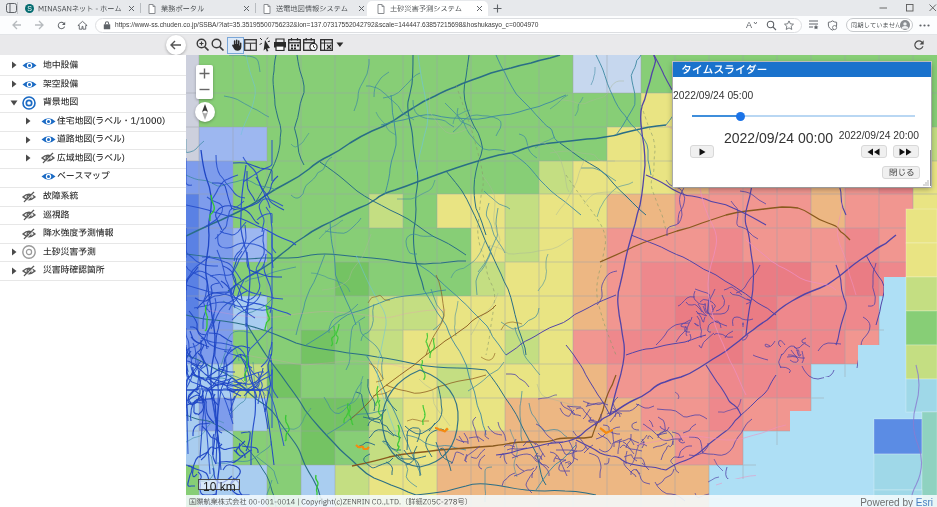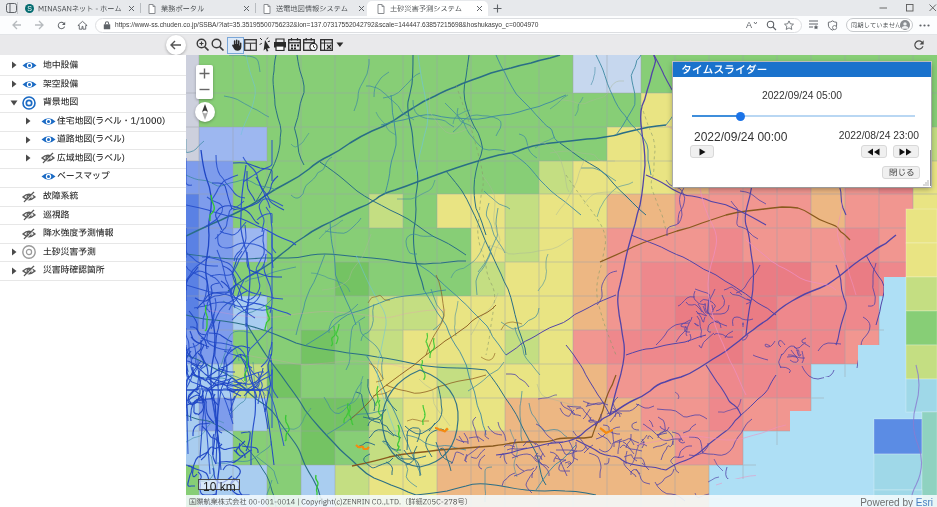--- a/index.html
+++ b/index.html
@@ -1215,26 +1215,26 @@
     <div class="abs" style="left:186px;top:495px;width:751px;height:12px;background:rgba(244,250,253,0.88)"></div>
     <svg style="position:absolute;left:189px;top:497.8px;overflow:visible" width="283" height="9">
       <path d="M1 6.9H0.6V0.6H6.6V6.9H6.2V6.4H1ZM1 1V6H6.2V1ZM5.7 5.2H1.5V4.8H3.3V3.5H1.8V3.2H3.3V2.1H1.6V1.7H5.6V2.1H3.8V3.2H5.4V3.5H3.8V4.8H5.7ZM4.9 4.7Q4.7 4.3 4.3 3.9L4.6 3.7Q5 4.1 5.2 4.5Z M9.4 2.2Q9.7 1.8 10 1.3Q10.3 0.8 10.5 0.2L10.8 0.3Q10.8 0.5 10.7 0.8H11.7V1.1Q11.6 2 11.1 2.8Q10.6 3.5 9.9 4.1L9.6 3.7Q10.1 3.3 10.4 2.9Q10.2 2.7 9.9 2.4L10.2 2.1Q10.4 2.4 10.7 2.6Q10.8 2.5 10.9 2.3Q10.6 2 10.4 1.7L10.6 1.5Q10.8 1.6 11.1 1.9Q11.2 1.5 11.3 1.2H10.5Q10.2 1.9 9.6 2.5ZM14 4.1Q13.1 3.4 12.5 2.5Q12 1.5 11.8 0.4L12.2 0.3Q12.4 1.4 12.9 2.2Q13.3 1.7 13.6 1.2H12.5V0.8H14V1.2Q13.9 1.5 13.6 1.9Q13.4 2.3 13.1 2.6Q13.5 3.2 14.2 3.7ZM8.8 5.6H8.5L8.4 5.1H8.7Q9 5.1 9.1 5Q9.2 4.8 9.2 4.5Q9.2 3.7 8.4 2.9Q8.7 2.4 8.9 1.8Q9.1 1.3 9.2 1H8.2V6.9H7.8V0.6H9.6V0.9Q9.6 1.3 9.3 1.9Q9.1 2.4 8.9 2.9Q9.2 3.2 9.4 3.6Q9.6 4.1 9.6 4.5Q9.6 5.1 9.4 5.3Q9.2 5.6 8.8 5.6ZM13 3.7H10.8V3.3H13ZM13.9 4.7H12V6.3Q12 6.6 11.9 6.7Q11.8 6.8 11.5 6.8H10.7L10.6 6.4H11.6V4.7H9.8V4.3H13.9ZM12.9 5.1Q13.6 5.7 14.1 6.4L13.8 6.7Q13.3 6 12.6 5.4ZM10.9 5.4Q10.6 5.7 10.3 6.1Q9.9 6.4 9.6 6.7L9.3 6.4Q9.6 6.1 10 5.8Q10.3 5.4 10.6 5.1Z M17.8 3.4Q17.7 3.4 17.4 3.5V6.3Q17.4 6.6 17.3 6.7Q17.2 6.8 16.9 6.8H16.2L16.1 6.4H16.9V3.5Q16.2 3.7 15.5 3.7Q15.5 4.8 15.4 5.6Q15.3 6.3 15 6.9L14.7 6.6Q14.9 6.1 15 5.4Q15.1 4.7 15.1 3.7L14.7 3.8L14.6 3.4Q15 3.3 15.1 3.3Q15.1 3.1 15.1 2.6V1H15.9Q16 0.7 16.1 0.3L16.6 0.3Q16.5 0.7 16.3 1H17.4V3.1L17.8 3ZM19.6 1.4H21.2V1.8H17.7V1.4H19.1V0.3H19.6ZM16.9 3.1V1.4H15.5V2.6Q15.5 3.1 15.5 3.3Q16.2 3.2 16.9 3.1ZM16.1 1.6Q16.2 1.9 16.4 2.1Q16.6 2.4 16.7 2.7L16.3 2.9Q16.2 2.6 16.1 2.4Q15.9 2.1 15.8 1.8ZM20.9 4.8 21.3 4.9V6.4Q21.3 6.6 21.2 6.7Q21.1 6.8 20.8 6.8H20.5Q20.2 6.8 20 6.7Q19.9 6.5 19.9 6.2V2.9H18.8V3.4Q18.8 4.7 18.5 5.5Q18.3 6.3 17.8 6.9L17.5 6.6Q18 6.1 18.1 5.3Q18.3 4.6 18.3 3.4V2.5H20.3V6.1Q20.3 6.3 20.4 6.3Q20.4 6.4 20.6 6.4H20.9ZM16 4H16.4V5.7H16Z M28.5 1.4V1.8H21.9V1.4H24.2V0.3H24.7V1.4H25.6V0.3H26V1.4H26.7Q27.1 0.9 27.4 0.4L27.8 0.5Q27.5 1 27.2 1.4ZM23.2 1.4Q22.9 0.9 22.6 0.5L23 0.4Q23.2 0.6 23.6 1.2ZM25.6 4.9Q25.9 5.3 26.6 5.7Q27.3 6 28.5 6.3L28.4 6.7Q27 6.3 26.3 6Q25.6 5.6 25.4 5.1H25.4V6.9H24.9V5.1H24.9Q24.7 5.6 24 6Q23.3 6.3 22.1 6.7L21.9 6.3Q23 6 23.7 5.7Q24.4 5.3 24.7 4.9H22V4.6H24.9V4H22.5V3.6H24.9V3H22.2V2.6H23.9Q23.7 2.4 23.4 2L23.8 1.9Q23.9 2 24.3 2.4L24 2.6H26Q26.3 2.3 26.5 1.9L26.9 2Q26.7 2.4 26.5 2.6H28.2V3H25.4V3.6H27.9V4H25.4V4.6H28.4V4.9Z M31.7 4.2 31.4 4.4 30.7 3.2Q30.7 3.2 30.7 3.2Q30.7 3.2 30.7 3.2V6.9H30.3V3H30.2Q30.1 4.2 29.3 5.3L29 5Q30 3.7 30.2 2.1H29.2V1.7H30.3V0.3H30.7V1.7H31.6V2.1H30.7V3H30.7L30.8 2.9Q30.9 2.9 30.9 2.9Q31 2.9 31 3ZM34 3.6Q34.4 4.9 35.8 6L35.5 6.4Q34.7 5.7 34.4 5.2Q34 4.7 33.9 4H33.9V6.9H33.4V4H33.4Q33.3 4.6 32.9 5.2Q32.5 5.8 31.7 6.4L31.4 6Q32.1 5.5 32.6 4.9Q33.1 4.2 33.3 3.6H31.7V3.2H33.4V1.9H32.5Q32.3 2.5 32 2.9L31.7 2.7Q31.9 2.3 32.1 1.7Q32.3 1.1 32.5 0.5L32.8 0.6Q32.8 1.1 32.6 1.5H33.4V0.3H33.9V1.5H35.5V1.9H33.9V3.2H35.6V3.6Z M42.4 4.6 42.8 4.9 42.6 6.4Q42.6 6.5 42.5 6.6Q42.4 6.7 42.3 6.7Q42.1 6.7 41.9 6.6Q41.3 6.1 40.9 4.9Q40.5 3.7 40.4 2.1H36.5V1.6H40.4V1.4V0.3H40.9V1.5V1.6H42.8V2.1H40.9Q40.9 3.7 41.3 4.7Q41.6 5.8 42.2 6.2ZM42.2 1.4Q42 1.3 41.7 1.1Q41.4 0.9 41.1 0.8L41.4 0.4Q41.6 0.5 42 0.7Q42.3 0.9 42.5 1.1ZM38.5 5.8Q39.6 5.7 40.4 5.5L40.4 5.9Q39.7 6.1 38.7 6.2Q37.6 6.4 36.5 6.5L36.4 6Q37.1 6 38.1 5.9V3.8H36.6V3.4H40V3.8H38.5Z M47 0.3Q47.3 1 48.1 1.5Q48.8 2.1 50.2 2.7L50 3.1Q48.5 2.5 47.7 1.8Q47 1.2 46.8 0.5H46.7Q46.5 1.2 45.8 1.9Q45 2.5 43.6 3.1L43.4 2.7Q44.7 2.1 45.4 1.5Q46.1 1 46.5 0.3ZM45.2 3V2.5H48.4V3ZM43.7 4.3V3.8H49.9V4.3H46.5Q45.8 5.5 45.3 6.2Q47.3 6.1 48.6 5.9Q48.1 5.2 47.9 4.9L48.2 4.7Q49 5.6 49.7 6.7L49.2 6.9Q49 6.5 48.9 6.3Q46.9 6.6 43.9 6.7L43.8 6.2Q44.1 6.2 44.7 6.2Q45.3 5.4 45.9 4.3Z M53.7 4.7 53.4 5 52.4 3.8Q52.4 3.7 52.4 3.8V6.9H51.9V4Q51.5 4.4 50.9 4.9L50.7 4.6Q51.4 4 52 3.3Q52.7 2.5 52.9 1.8H50.8V1.4H51.9V0.3H52.4V1.4H53.4V1.8Q53.2 2.2 53 2.7Q52.7 3.2 52.4 3.5V3.5H52.4L52.5 3.5Q52.6 3.4 52.6 3.4Q52.7 3.4 52.7 3.5ZM55.5 3.1V6.1H57.3V6.6H53.2V6.1H55V3.1H53.5V2.6H55V0.4H55.5V2.6H57.1V3.1Z M59.8 3.7Q59.8 1 61.7 1Q63.5 1 63.5 3.7Q63.5 6.4 61.7 6.4Q59.8 6.4 59.8 3.7ZM62.8 4.1V3.3Q62.8 2.4 62.5 2Q62.3 1.5 61.7 1.5Q61.1 1.5 60.8 2Q60.5 2.4 60.5 3.3V4.1Q60.5 5 60.8 5.4Q61.1 5.9 61.7 5.9Q62.3 5.9 62.5 5.4Q62.8 5 62.8 4.1Z M64.4 3.7Q64.4 1 66.2 1Q68 1 68 3.7Q68 6.4 66.2 6.4Q64.4 6.4 64.4 3.7ZM67.4 4.1V3.3Q67.4 2.4 67.1 2Q66.8 1.5 66.2 1.5Q65.6 1.5 65.3 2Q65 2.4 65 3.3V4.1Q65 5 65.3 5.4Q65.6 5.9 66.2 5.9Q66.8 5.9 67.1 5.4Q67.4 5 67.4 4.1Z M70.9 4.3H69V3.7H70.9Z M71.9 3.7Q71.9 1 73.7 1Q75.5 1 75.5 3.7Q75.5 6.4 73.7 6.4Q71.9 6.4 71.9 3.7ZM74.9 4.1V3.3Q74.9 2.4 74.6 2Q74.3 1.5 73.7 1.5Q73.1 1.5 72.9 2Q72.6 2.4 72.6 3.3V4.1Q72.6 5 72.9 5.4Q73.1 5.9 73.7 5.9Q74.3 5.9 74.6 5.4Q74.9 5 74.9 4.1Z M76.5 3.7Q76.5 1 78.3 1Q80.1 1 80.1 3.7Q80.1 6.4 78.3 6.4Q76.5 6.4 76.5 3.7ZM79.5 4.1V3.3Q79.5 2.4 79.2 2Q78.9 1.5 78.3 1.5Q77.7 1.5 77.4 2Q77.1 2.4 77.1 3.3V4.1Q77.1 5 77.4 5.4Q77.7 5.9 78.3 5.9Q78.9 5.9 79.2 5.4Q79.5 5 79.5 4.1Z M84.7 5.8V6.3H81.2V5.8H82.7V1.5H82.6L81.3 2.8L80.9 2.4L82.4 1.1H83.3V5.8Z M87.6 4.3H85.6V3.7H87.6Z M88.6 3.7Q88.6 1 90.4 1Q92.2 1 92.2 3.7Q92.2 6.4 90.4 6.4Q88.6 6.4 88.6 3.7ZM91.5 4.1V3.3Q91.5 2.4 91.3 2Q91 1.5 90.4 1.5Q89.8 1.5 89.5 2Q89.2 2.4 89.2 3.3V4.1Q89.2 5 89.5 5.4Q89.8 5.9 90.4 5.9Q91 5.9 91.3 5.4Q91.5 5 91.5 4.1Z M93.1 3.7Q93.1 1 94.9 1Q96.7 1 96.7 3.7Q96.7 6.4 94.9 6.4Q93.1 6.4 93.1 3.7ZM96.1 4.1V3.3Q96.1 2.4 95.8 2Q95.5 1.5 94.9 1.5Q94.3 1.5 94 2Q93.7 2.4 93.7 3.3V4.1Q93.7 5 94 5.4Q94.3 5.9 94.9 5.9Q95.5 5.9 95.8 5.4Q96.1 5 96.1 4.1Z M101.3 5.8V6.3H97.8V5.8H99.3V1.5H99.3L97.9 2.8L97.6 2.4L99 1.1H99.9V5.8Z M105.1 5.3V6.3H104.6V5.3H102V4.8L104.2 1.1H105.1V4.8H105.9V5.3ZM104.6 1.5H104.5L102.6 4.8H104.6Z M109.5 7.4H109V0.6H109.5Z M112.6 3.7Q112.6 2.4 113.2 1.7Q113.7 1 114.7 1Q115.4 1 115.8 1.3Q116.3 1.6 116.5 2.1L116.1 2.4Q115.9 2 115.5 1.7Q115.2 1.5 114.7 1.5Q114.1 1.5 113.7 2Q113.3 2.5 113.3 3.3V4.1Q113.3 4.9 113.7 5.4Q114 5.9 114.7 5.9Q115.2 5.9 115.6 5.6Q115.9 5.4 116.1 4.9L116.6 5.2Q116.3 5.8 115.9 6.1Q115.4 6.4 114.7 6.4Q113.7 6.4 113.2 5.7Q112.6 5 112.6 3.7Z M117.2 4.4Q117.2 3.8 117.5 3.3Q117.7 2.9 118.1 2.6Q118.5 2.3 119 2.3Q119.5 2.3 119.9 2.6Q120.3 2.9 120.5 3.3Q120.7 3.8 120.7 4.4Q120.7 5 120.5 5.5Q120.3 5.9 119.9 6.2Q119.5 6.4 119 6.4Q118.5 6.4 118.1 6.2Q117.7 5.9 117.5 5.5Q117.2 5 117.2 4.4ZM120.1 4.7V4.1Q120.1 3.5 119.8 3.2Q119.5 2.9 119 2.9Q118.5 2.9 118.2 3.2Q117.8 3.5 117.8 4.1V4.7Q117.8 5.3 118.2 5.6Q118.5 5.9 119 5.9Q119.5 5.9 119.8 5.6Q120.1 5.3 120.1 4.7Z M121.8 7.8V2.4H122.3V3.1H122.4Q122.7 2.3 123.5 2.3Q124 2.3 124.3 2.6Q124.7 2.8 124.9 3.3Q125.1 3.8 125.1 4.4Q125.1 5 124.9 5.5Q124.7 5.9 124.3 6.2Q124 6.4 123.5 6.4Q123.1 6.4 122.8 6.2Q122.5 6.1 122.4 5.7H122.3V7.8ZM124.5 4.7V4.1Q124.5 3.5 124.2 3.2Q123.9 2.9 123.4 2.9Q122.9 2.9 122.6 3.1Q122.3 3.3 122.3 3.6V5.1Q122.3 5.5 122.6 5.7Q122.9 5.9 123.4 5.9Q123.9 5.9 124.2 5.6Q124.5 5.3 124.5 4.7Z M126.1 7.8V7.3H126.8L127.1 6.5L125.6 2.4H126.2L127.1 5.1L127.3 5.7H127.4L127.6 5.1L128.5 2.4H129.1L127.3 7.3Q127.3 7.5 127.2 7.6Q127.1 7.7 126.9 7.8Q126.7 7.8 126.5 7.8Z M129.9 6.3V2.4H130.5V3.2H130.5Q130.6 2.8 130.9 2.6Q131.2 2.4 131.6 2.4H131.9V3H131.5Q131.1 3 130.8 3.2Q130.5 3.4 130.5 3.7V6.3Z M132.6 1.2V1.1Q132.6 0.9 132.7 0.8Q132.8 0.8 133 0.8Q133.1 0.8 133.2 0.8Q133.3 0.9 133.3 1.1V1.2Q133.3 1.3 133.2 1.4Q133.1 1.5 133 1.5Q132.8 1.5 132.7 1.4Q132.6 1.3 132.6 1.2ZM133.2 6.3H132.7V2.4H133.2Z M134.2 7Q134.2 6.4 134.8 6.2V6.1Q134.5 6 134.5 5.6Q134.5 5.1 135.2 4.9V4.9Q134.8 4.7 134.6 4.4Q134.4 4.1 134.4 3.7Q134.4 3.1 134.8 2.7Q135.2 2.4 135.9 2.4Q136.3 2.4 136.6 2.5V2.4Q136.6 2.2 136.7 2Q136.9 1.9 137.1 1.9H137.7V2.4H136.9V2.7Q137.1 2.9 137.3 3.1Q137.4 3.4 137.4 3.7Q137.4 4.1 137.2 4.4Q137 4.7 136.7 4.9Q136.3 5 135.9 5Q135.7 5 135.5 5Q135.3 5.1 135.1 5.2Q135 5.3 135 5.4Q135 5.6 135.1 5.7Q135.3 5.7 135.6 5.7H136.4Q137.1 5.7 137.5 6Q137.8 6.3 137.8 6.8Q137.8 7.4 137.3 7.7Q136.9 7.9 135.9 7.9Q135 7.9 134.6 7.7Q134.2 7.5 134.2 7ZM136.8 3.8V3.6Q136.8 3.2 136.5 3Q136.3 2.8 135.9 2.8Q135.5 2.8 135.3 3Q135 3.2 135 3.6V3.8Q135 4.2 135.3 4.4Q135.5 4.6 135.9 4.6Q136.3 4.6 136.5 4.4Q136.8 4.2 136.8 3.8ZM136.2 7.5Q136.7 7.5 137 7.3Q137.3 7.1 137.3 6.8Q137.3 6.6 137.1 6.4Q136.9 6.3 136.4 6.3H135.2Q134.8 6.5 134.8 6.8Q134.8 7.1 135 7.3Q135.2 7.5 135.6 7.5Z M138.5 6.3V0.7H139.1V3.1H139.1Q139.4 2.4 140.2 2.4Q140.9 2.4 141.2 2.7Q141.6 3.1 141.6 3.8V6.3H141V3.9Q141 3.4 140.7 3.1Q140.5 2.9 140.1 2.9Q139.7 2.9 139.4 3.1Q139.1 3.3 139.1 3.6V6.3Z M143.6 6.3Q143.4 6.3 143.2 6.2Q143 6 143 5.7V2.9H142.4V2.4H142.8Q142.9 2.4 143 2.4Q143.1 2.3 143.1 2.1V1.4H143.6V2.4H144.5V2.9H143.6V5.8H144.4V6.3Z M146.8 0.6H147.3Q147 0.9 146.6 1.4Q146.3 2 146.1 2.5Q146 3.1 146 3.7V4.3Q146 4.8 146.1 5.4Q146.3 6 146.6 6.5Q147 7 147.3 7.4H146.8Q146.4 7 146.1 6.5Q145.8 6 145.6 5.4Q145.4 4.7 145.4 4Q145.4 3.3 145.6 2.6Q145.8 1.9 146.1 1.4Q146.4 0.9 146.8 0.6Z M147.7 4.4Q147.7 3.4 148.2 2.9Q148.6 2.4 149.4 2.4Q150 2.4 150.3 2.6Q150.7 2.8 150.9 3.3L150.4 3.5Q150.3 3.2 150 3Q149.8 2.9 149.4 2.9Q148.9 2.9 148.6 3.2Q148.3 3.5 148.3 4.1V4.7Q148.3 5.3 148.6 5.6Q148.9 5.9 149.4 5.9Q150.2 5.9 150.5 5.2L150.9 5.5Q150.7 5.9 150.3 6.2Q150 6.4 149.4 6.4Q148.6 6.4 148.2 5.9Q147.7 5.3 147.7 4.4Z M151.7 7.4H151.1Q151.5 7 151.8 6.5Q152.2 6 152.3 5.4Q152.5 4.8 152.5 4.3V3.7Q152.5 3.1 152.3 2.5Q152.2 2 151.8 1.4Q151.5 0.9 151.1 0.6H151.7Q152.1 0.9 152.4 1.4Q152.7 1.9 152.9 2.6Q153 3.3 153 4Q153 4.7 152.9 5.4Q152.7 6 152.4 6.5Q152.1 7 151.7 7.4Z M154.6 5.8H157.8V6.3H153.9V5.8L157 1.6H154.1V1.1H157.7V1.6Z M162 5.8V6.3H158.8V1.1H162V1.6H159.4V3.4H161.8V3.9H159.4V5.8Z M163.7 6.3H163.2V1.1H163.9L165.9 4.4L166.5 5.5H166.5V1.1H167.1V6.3H166.4L164.4 3L163.8 1.9H163.7Z M169.1 4.1V6.3H168.5V1.1H170.6Q171.3 1.1 171.7 1.4Q172.1 1.8 172.1 2.5Q172.1 3.1 171.8 3.5Q171.5 3.9 171 4L172.2 6.3H171.5L170.4 4.1ZM170.6 3.5Q171 3.5 171.2 3.3Q171.4 3.1 171.4 2.8V2.4Q171.4 2 171.2 1.8Q171 1.6 170.6 1.6H169.1V3.5Z M175.2 6.3H173.1V5.8H173.8V1.6H173.1V1.1H175.2V1.6H174.4V5.8H175.2Z M176.9 6.3H176.3V1.1H177L179 4.4L179.6 5.5H179.7V1.1H180.3V6.3H179.6L177.6 3L177 1.9H176.9Z M183.2 3.7Q183.2 2.4 183.8 1.7Q184.3 1 185.3 1Q186 1 186.4 1.3Q186.9 1.6 187.1 2.1L186.6 2.4Q186.5 2 186.1 1.7Q185.8 1.5 185.3 1.5Q184.6 1.5 184.2 2Q183.8 2.5 183.8 3.3V4.1Q183.8 4.9 184.2 5.4Q184.6 5.9 185.3 5.9Q185.8 5.9 186.1 5.6Q186.5 5.4 186.7 4.9L187.1 5.2Q186.9 5.8 186.4 6.1Q186 6.4 185.3 6.4Q184.3 6.4 183.8 5.7Q183.2 5 183.2 3.7Z M187.9 3.7Q187.9 2.8 188.2 2.2Q188.4 1.6 188.9 1.3Q189.4 1 190.1 1Q190.8 1 191.3 1.3Q191.8 1.6 192.1 2.2Q192.3 2.8 192.3 3.7Q192.3 4.6 192.1 5.2Q191.8 5.8 191.3 6.1Q190.8 6.4 190.1 6.4Q189.4 6.4 188.9 6.1Q188.4 5.8 188.2 5.2Q187.9 4.6 187.9 3.7ZM191.7 4.1V3.3Q191.7 2.7 191.5 2.3Q191.3 1.9 190.9 1.7Q190.6 1.5 190.1 1.5Q189.6 1.5 189.3 1.7Q188.9 1.9 188.7 2.3Q188.5 2.7 188.5 3.3V4.1Q188.5 4.7 188.7 5.1Q188.9 5.5 189.3 5.7Q189.6 5.9 190.1 5.9Q190.6 5.9 190.9 5.7Q191.3 5.5 191.5 5.1Q191.7 4.7 191.7 4.1Z M193.4 6V5.9Q193.4 5.7 193.5 5.6Q193.6 5.5 193.8 5.5Q194 5.5 194.1 5.6Q194.2 5.7 194.2 5.9V6Q194.2 6.2 194.1 6.3Q194 6.4 193.8 6.4Q193.6 6.4 193.5 6.3Q193.4 6.2 193.4 6Z M195.1 7.3Q195.4 7.1 195.5 6.9Q195.6 6.7 195.7 6.4Q195.4 6.3 195.4 6V5.9Q195.4 5.7 195.5 5.6Q195.6 5.5 195.8 5.5Q196.1 5.5 196.2 5.6Q196.3 5.7 196.3 5.9V6Q196.3 6.3 196.1 6.7Q195.9 7 195.6 7.3Z M200.4 5.8V6.3H197.6V1.1H198.2V5.8Z M204.8 1.1V1.6H203.1V6.3H202.5V1.6H200.8V1.1Z M205.7 6.3V1.1H207.4Q208.4 1.1 209 1.7Q209.6 2.4 209.6 3.7Q209.6 5 209 5.7Q208.4 6.3 207.4 6.3ZM207.4 5.8Q208.1 5.8 208.5 5.4Q208.9 4.9 208.9 4.1V3.3Q208.9 2.5 208.5 2Q208.1 1.6 207.4 1.6H206.3V5.8Z M210.6 6V5.9Q210.6 5.7 210.7 5.6Q210.8 5.5 211 5.5Q211.3 5.5 211.4 5.6Q211.5 5.7 211.5 5.9V6Q211.5 6.2 211.4 6.3Q211.3 6.4 211 6.4Q210.8 6.4 210.7 6.3Q210.6 6.2 210.6 6Z M218.3 0.3H218.8Q218.2 0.9 217.8 1.7Q217.4 2.5 217.4 3.4V3.8Q217.4 4.7 217.8 5.5Q218.2 6.3 218.8 6.9H218.3Q217.7 6.3 217.3 5.5Q216.9 4.6 216.9 3.6Q216.9 2.6 217.3 1.7Q217.7 0.8 218.3 0.3Z M226.1 4.8V5.2H224.4V6.9H224V5.2H222.3V4.8H224V3.6H222.6V3.2H224V2H222.5V1.6H224.6Q224.9 1.1 225.2 0.3L225.6 0.5Q225.4 1.1 225.1 1.6H226.1V2H224.4V3.2H225.9V3.6H224.4V4.8ZM223.5 1.6Q223.3 1.1 222.9 0.5L223.3 0.3Q223.6 0.8 223.9 1.4ZM219.9 0.6H222V1H219.9ZM222.2 2H219.6V1.6H222.2ZM219.9 2.6H222V3H219.9ZM222 4H219.9V3.5H222ZM220.3 6.9H219.9V4.5H222V6.5H220.3ZM221.6 4.9H220.3V6.1H221.6Z M229.1 2.6Q229.4 3.3 229.6 4L229.2 4.2L229.1 3.8L228.9 3.8Q228.6 3.9 228.4 3.9V6.9H228V3.9Q227.3 4 226.8 4L226.7 3.6L227.4 3.6Q227.7 3.2 228 2.8Q227.5 2.2 226.9 1.6L227.1 1.3Q227.3 1.4 227.4 1.6Q227.8 1 228.1 0.3L228.5 0.5Q228.1 1.3 227.7 1.9Q228 2.1 228.2 2.4Q228.6 1.8 228.9 1.1L229.3 1.3Q228.6 2.6 227.9 3.5Q228.5 3.5 229 3.4Q228.9 3 228.7 2.7ZM229.8 6.9V0.6H233.1V6.9H232.7V6.3H230.2V6.9ZM231.2 3.2V1H230.2V3.2ZM231.6 3.2H232.7V1H231.6ZM231.2 3.6H230.2V5.9H231.2ZM231.6 3.6V5.9H232.7V3.6ZM229.1 4.4Q229.4 5.3 229.5 6.1L229.1 6.2Q229 5.2 228.7 4.5ZM226.8 6.3Q227.2 5.5 227.3 4.4L227.7 4.5Q227.5 5.7 227.1 6.5Z M234.6 5.8H237.8V6.3H233.9V5.8L237 1.6H234.1V1.1H237.7V1.6Z M238.5 3.7Q238.5 1 240.3 1Q242.1 1 242.1 3.7Q242.1 6.4 240.3 6.4Q238.5 6.4 238.5 3.7ZM241.5 4.1V3.3Q241.5 2.4 241.2 2Q240.9 1.5 240.3 1.5Q239.7 1.5 239.4 2Q239.1 2.4 239.1 3.3V4.1Q239.1 5 239.4 5.4Q239.7 5.9 240.3 5.9Q240.9 5.9 241.2 5.4Q241.5 5 241.5 4.1Z M246.3 1.1V1.6H244L243.9 3.6H243.9Q244.1 3.3 244.4 3.2Q244.6 3.1 245 3.1Q245.5 3.1 245.8 3.3Q246.2 3.4 246.4 3.8Q246.6 4.2 246.6 4.7Q246.6 5.2 246.4 5.6Q246.2 6 245.8 6.2Q245.4 6.4 244.8 6.4Q244.2 6.4 243.8 6.2Q243.5 5.9 243.2 5.5L243.6 5.2Q243.8 5.5 244.1 5.7Q244.4 5.9 244.8 5.9Q245.4 5.9 245.6 5.6Q245.9 5.3 245.9 4.8V4.7Q245.9 4.1 245.7 3.9Q245.4 3.6 244.8 3.6Q244.5 3.6 244.3 3.7Q244.1 3.8 243.9 4L243.3 4L243.5 1.1Z M247.6 3.7Q247.6 2.4 248.1 1.7Q248.7 1 249.7 1Q250.3 1 250.8 1.3Q251.2 1.6 251.5 2.1L251 2.4Q250.8 2 250.5 1.7Q250.1 1.5 249.7 1.5Q249 1.5 248.6 2Q248.2 2.5 248.2 3.3V4.1Q248.2 4.9 248.6 5.4Q249 5.9 249.7 5.9Q250.2 5.9 250.5 5.6Q250.9 5.4 251 4.9L251.5 5.2Q251.3 5.8 250.8 6.1Q250.3 6.4 249.7 6.4Q248.7 6.4 248.1 5.7Q247.6 5 247.6 3.7Z M254.3 4.3H252.3V3.7H254.3Z M255.4 6.3V5.7L257.1 4.1Q258 3.3 258 2.6V2.5Q258 2 257.7 1.8Q257.5 1.5 257 1.5Q256.1 1.5 255.9 2.4L255.3 2.2Q255.5 1.7 255.9 1.3Q256.3 1 257 1Q257.5 1 257.9 1.2Q258.3 1.4 258.4 1.7Q258.6 2 258.6 2.5Q258.6 3.1 258.4 3.5Q258.1 4 257.5 4.5L256 5.8H258.8V6.3Z M263.3 1.6 261.3 6.3H260.7L262.7 1.6H260.4V2.6H259.9V1.1H263.3Z M264.3 4.9Q264.3 4.4 264.6 4.1Q264.9 3.7 265.4 3.6V3.5Q265 3.4 264.7 3.1Q264.5 2.7 264.5 2.3Q264.5 1.7 264.9 1.3Q265.4 1 266.2 1Q266.9 1 267.4 1.3Q267.8 1.7 267.8 2.3Q267.8 2.7 267.6 3.1Q267.3 3.4 266.9 3.5V3.6Q267.4 3.7 267.7 4.1Q268 4.4 268 4.9Q268 5.3 267.8 5.7Q267.6 6 267.1 6.2Q266.7 6.4 266.2 6.4Q265.6 6.4 265.2 6.2Q264.8 6 264.5 5.7Q264.3 5.3 264.3 4.9ZM267.2 2.5V2.3Q267.2 1.9 266.9 1.7Q266.7 1.5 266.2 1.5Q265.7 1.5 265.4 1.7Q265.1 1.9 265.1 2.3V2.5Q265.1 2.9 265.4 3.1Q265.7 3.3 266.2 3.3Q266.7 3.3 266.9 3.1Q267.2 2.9 267.2 2.5ZM267.3 4.9V4.8Q267.3 4.3 267 4.1Q266.7 3.8 266.2 3.8Q265.6 3.8 265.3 4.1Q265 4.3 265 4.8V4.9Q265 5.4 265.3 5.7Q265.6 5.9 266.2 5.9Q266.7 5.9 267 5.7Q267.3 5.4 267.3 4.9Z M269.6 0.6H274.4V2.5H269.6ZM270.1 2.1H274V1H270.1ZM275.3 3.6H270.6Q270.5 4.1 270.3 4.5H274.5Q274.5 5.4 274.3 6Q274.2 6.4 273.9 6.6Q273.7 6.8 273.2 6.8H271.5L271.4 6.3H273.2Q273.5 6.3 273.6 6.3Q273.8 6.2 273.8 5.9Q274 5.5 274 4.9H269.7Q270 4.2 270.1 3.6H268.8V3.2H275.3Z M276.6 6.9H276.1Q276.7 6.3 277.1 5.5Q277.5 4.7 277.5 3.8V3.4Q277.5 2.5 277.1 1.7Q276.7 0.9 276.1 0.3H276.6Q277.2 0.8 277.6 1.7Q278 2.6 278 3.6Q278 4.6 277.6 5.5Q277.2 6.3 276.6 6.9Z" fill="#454545"></path>
     </svg>
     <div class="abs" style="left:845px;top:496.5px;width:88px;font-size:10px;color:#6e6e6e;text-align:right">Powered by <span style="color:#4a7fc1">Esri</span></div>
     <div class="abs" style="left:673px;top:62px;width:258px;height:125px;background:#fff;box-shadow:0 2px 6px rgba(0,0,0,0.35),0 0 0 1px #c9c9c9;z-index:5"></div>
     <div class="abs" style="left:673px;top:62px;width:258px;height:15px;background:#1a72cc;z-index:6"></div>
     <svg style="position:absolute;z-index:7;left:681px;top:64.2px;overflow:visible" width="86" height="14" class="abs">
       <path d="M9.5 2.1Q9.4 5.1 7.7 7.2Q6 9.2 3 10L2.4 8.8Q4.7 8.2 6 7Q4.9 6.1 3.8 5.3L4.6 4.4Q5.7 5.1 6.9 6.1Q7.8 4.9 8.1 3.3H4.4Q3.9 4 3.3 4.6Q2.7 5.2 1.9 5.9L1.1 4.8Q2.2 4 3 3Q3.8 2 4.3 0.7L5.5 1.1Q5.3 1.7 5 2.1Z M20.4 1.9Q19.1 3.2 17.4 4.3V9.9H16.1V5.1Q14.3 6.1 12.2 6.8L11.7 5.5Q13.9 4.8 16 3.6Q18 2.4 19.5 0.9Z M30.5 9.7Q30.3 9.4 30.1 8.9L30 8.6Q27.1 9 22.6 9.3L22.5 8L23.6 8Q25.1 4.4 26.1 1L27.4 1.3Q26.3 4.9 25.1 7.9Q27.4 7.7 29.5 7.4Q28.8 6 28.1 4.8L29.3 4.3Q29.9 5.3 30.5 6.6Q31.1 7.9 31.6 9.1Z M42.3 8.7 41.5 9.7Q40 8.2 38.4 7Q36.7 8.8 34.1 9.7L33.4 8.5Q35.9 7.7 37.4 6.2Q38.9 4.7 39.4 2.8H34.3V1.5H40.9Q40.9 2.3 40.7 3.3Q40.2 4.8 39.2 6.1Q40.9 7.3 42.3 8.7Z M45.4 1.2H51.8V2.4H45.4ZM44.4 3.8H52.6Q52.6 6.4 51.2 7.9Q49.8 9.4 47.2 9.9L46.6 8.7Q48.7 8.3 49.8 7.4Q50.9 6.5 51.2 5.1H44.4Z M63.6 1.9Q62.3 3.2 60.6 4.3V9.9H59.3V5.1Q57.5 6.1 55.4 6.8L54.9 5.5Q57.1 4.8 59.2 3.6Q61.2 2.4 62.7 0.9Z M74.6 0.4Q75.1 1.3 75.5 2.2L74.7 2.5Q74.3 1.4 73.8 0.7ZM73.3 0.7Q73.8 1.7 74.2 2.6L73.9 2.7Q73.7 5.5 72 7.4Q70.4 9.3 67.5 10.1L66.9 8.9Q69.2 8.3 70.6 7.1Q69.5 6.2 68.3 5.4L69.1 4.5Q70.4 5.3 71.4 6.1Q72.3 5 72.5 3.4H68.9Q68.4 4.1 67.9 4.8Q67.3 5.4 66.4 6L65.6 4.9Q66.8 4.1 67.5 3.1Q68.3 2.1 68.8 0.8L70.1 1.2Q69.8 1.7 69.6 2.2H73.1Q72.7 1.4 72.5 1Z M85.3 6.1H76.7V4.7H85.3Z" fill="#fff"></path>
     </svg>
-    <div class="abs" style="left:673px;top:90px;width:258px;height:12px;font-size:10.3px;color:#333;text-align:center;z-index:6">2022/09/24 05:00</div>
+    <div class="abs" style="left:673px;top:90px;width:258px;height:12px;font-size:10.3px;color:#333;text-align:left;z-index:6">2022/09/24 05:00</div>
     <div class="abs" style="left:692px;top:115px;width:223px;height:2px;background:#b9d7f3;z-index:6"></div>
     <div class="abs" style="left:692px;top:115px;width:48px;height:2px;background:#3f8edb;z-index:6"></div>
     <div class="abs" style="left:736px;top:111.5px;width:9px;height:9px;border-radius:50%;background:#1a73e8;z-index:6"></div>
-    <div class="abs" style="left:694px;top:129.5px;width:110px;font-size:12px;color:#333;z-index:6">2022/09/24 00:00</div>
-    <div class="abs" style="left:809px;top:129.5px;width:110px;font-size:10.3px;color:#333;text-align:right;z-index:6">2022/08/24 23:00</div>
+    <div class="abs" style="left:724px;top:129.5px;width:110px;font-size:14px;color:#333;z-index:6">2022/09/24 00:00</div>
+    <div class="abs" style="left:809px;top:129.5px;width:110px;font-size:10.3px;color:#333;text-align:right;z-index:6">2022/09/24 20:00</div>
     <div class="abs" style="left:690px;top:145px;width:24px;height:13px;background:#f0f0f0;border:1px solid #d8d8d8;border-radius:3px;z-index:6"></div>
     <svg class="abs" style="left:699px;top:148px;z-index:7" width="7" height="8">
       <path d="M0.5 0.5 L6.5 4 L0.5 7.5 Z" fill="#111"></path>
     </svg>
     <div class="abs" style="left:861px;top:145px;width:26px;height:13px;background:#f0f0f0;border:1px solid #d8d8d8;border-radius:3px;z-index:6"></div>
     <svg class="abs" style="left:867px;top:148px;z-index:7" width="13" height="8">
       <path d="M6 0.5 L0.5 4 L6 7.5 Z" fill="#111"></path>
       <path d="M12.5 0.5 L7 4 L12.5 7.5 Z" fill="#111"></path>
     </svg>
     <div class="abs" style="left:893px;top:145px;width:26px;height:13px;background:#f0f0f0;border:1px solid #d8d8d8;border-radius:3px;z-index:6"></div>

